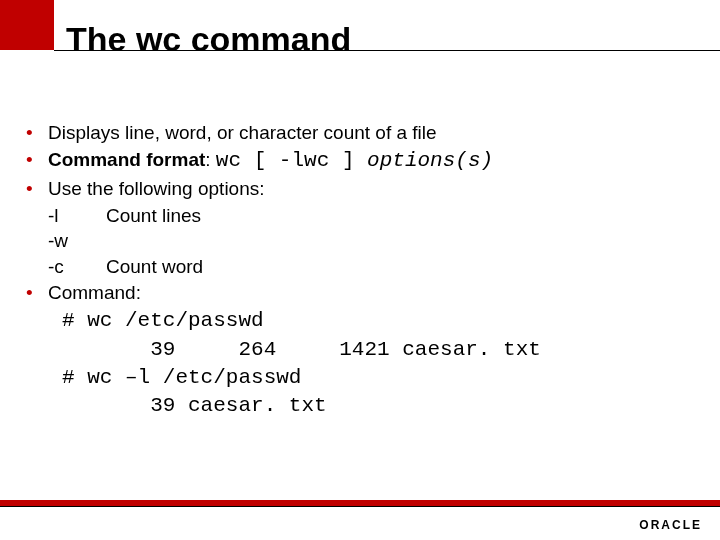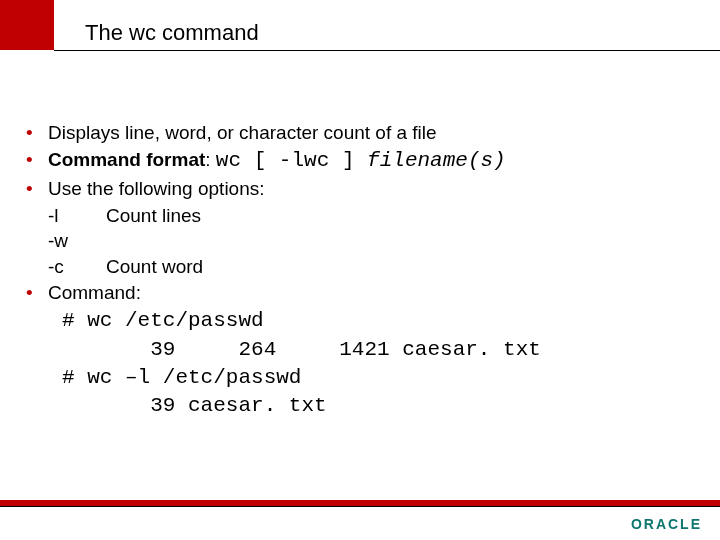--- a/index.html
+++ b/index.html
@@ -18,24 +18,23 @@
     top: 0;
     left: 0;
     width: 54px;
     height: 50px;
     background: #c00000;
   }
   .title {
     position: absolute;
     top: 20px;
     left: 66px;
-    font-size: 22px;
-    font-weight: normal;
+    font-size: 34px;
+    font-weight: bold;
     letter-spacing: 0px;
-    margin-left: 19px;
   }
   .title-rule {
     position: absolute;
     top: 50px;
     left: 54px;
     right: 0;
     height: 0;
     border-top: 1px solid #000;
   }
   .content {
@@ -99,44 +98,44 @@
     right: 0;
     bottom: 33px;
     height: 0;
     border-top: 1px solid #000;
   }
   .logo {
     position: absolute;
     right: 18px;
     bottom: 8px;
     font-family: Arial, Helvetica, sans-serif;
-    font-size: 14px;
+    font-size: 12px;
     font-weight: bold;
     letter-spacing: 2px;
-    color: #0f766e;
+    color: #000000;
   }
 </style>
 </head>
 <body>
 
 <div class="red-block"></div>
 <div class="title">The wc command</div>
 <div class="title-rule"></div>
 
 <div class="content">
 
   <div class="row">
     <div class="bullet">•</div>
     <div class="btxt">Displays  line, word, or character count of a file</div>
   </div>
 
   <div class="row">
     <div class="bullet">•</div>
     <div class="btxt">
-      <span class="bold">Command format</span><span>: </span><span class="mono">wc [ -lwc ] </span><span class="mono italic">filename(s)</span>
+      <span class="bold">Command format</span><span>: </span><span class="mono">wc [ -lwc ] </span><span class="mono italic">options(s)</span>
     </div>
   </div>
 
   <div class="row">
     <div class="bullet">•</div>
     <div class="btxt">Use the following options:</div>
   </div>
 
   <div class="opts" id="opts">
       <div class="opt-row">

